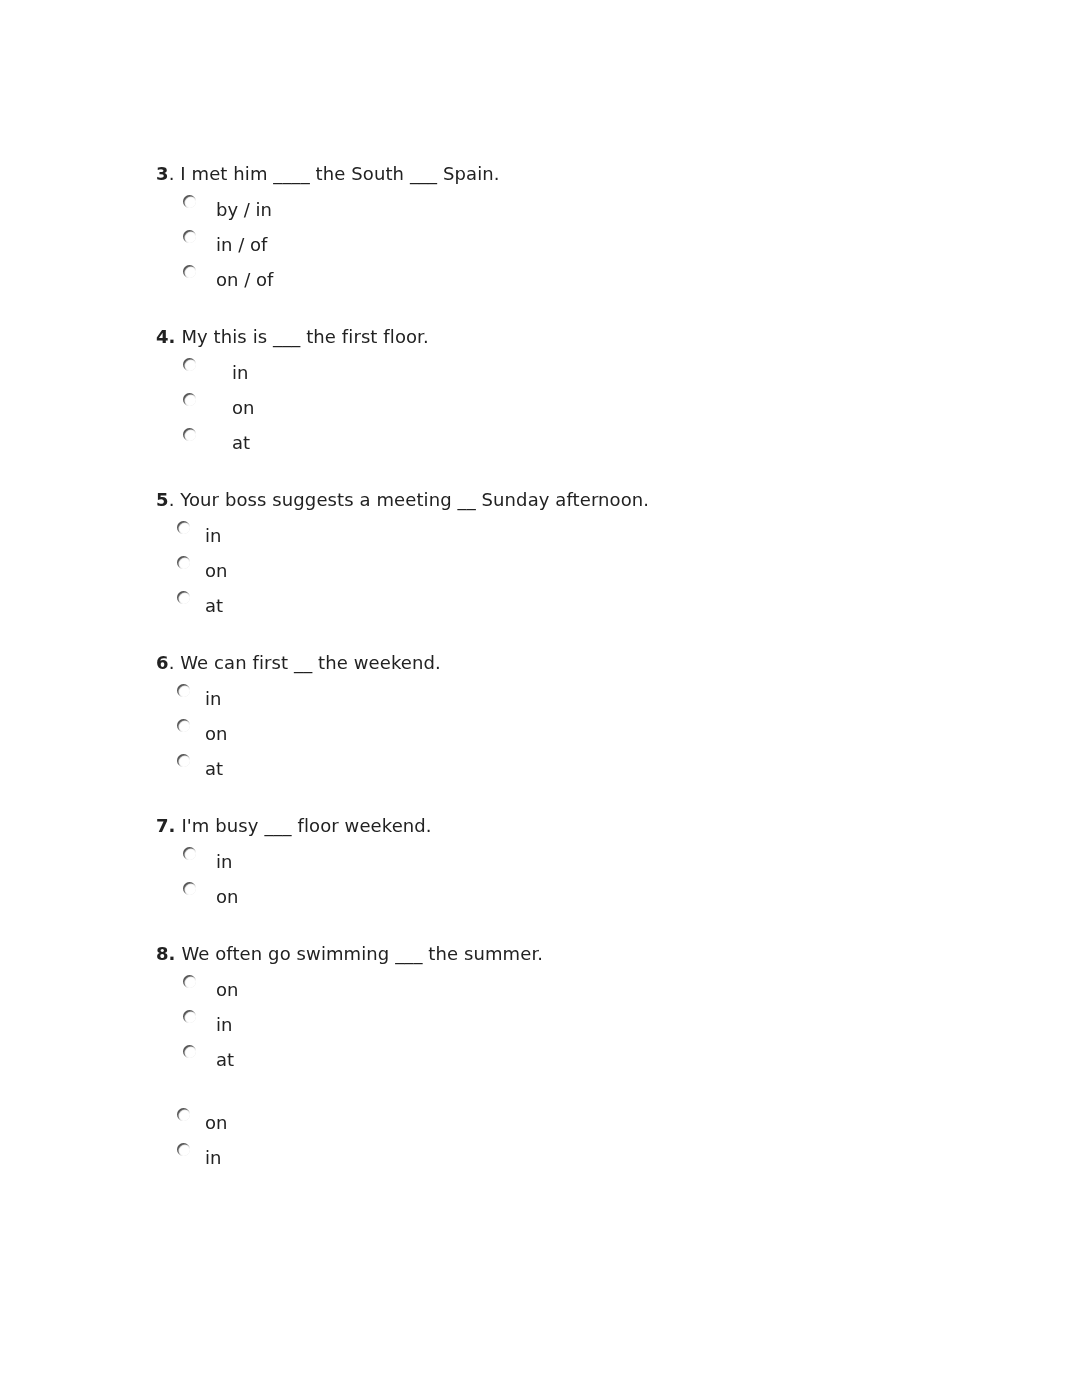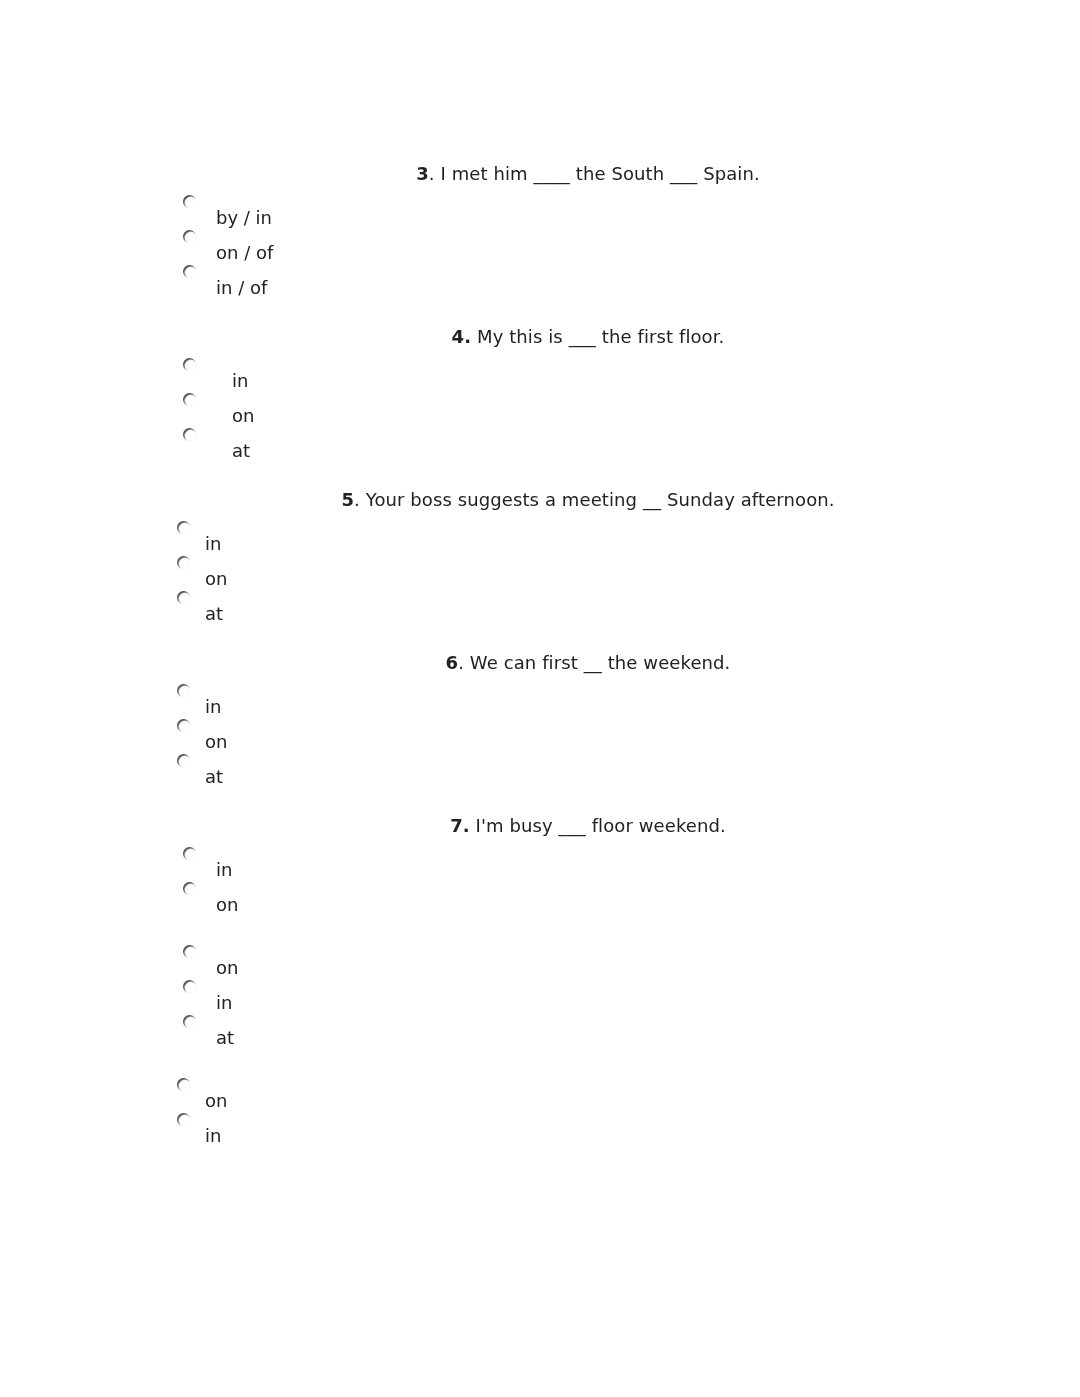--- a/index.html
+++ b/index.html
@@ -6,35 +6,35 @@
   html, body { background: #ffffff; }
   body {
     width: 1080px;
     min-height: 1397px;
     font-family: "DejaVu Sans", sans-serif;
     font-size: 18px;
     color: #222222;
     padding: 163px 60px 0 156px;
     overflow: hidden;
   }
-  .question { margin-bottom: 28px; text-align: center; }
+  .question { margin-bottom: 28px; }
   .q-title {
     line-height: 22px;
     margin-bottom: 8px;
     white-space: pre-wrap;
     letter-spacing: 0.1px;
   }
   .q-num { font-weight: bold; }
   .q-option {
     height: 35px;
     display: flex;
     align-items: flex-start;
   }
   .q-option .radio { margin-left: 27px; margin-top: 2px; }
-  .q-option .opt-label { margin-left: 20px; margin-top: 15px; line-height: 20px; white-space: pre; }
+  .q-option .opt-label { margin-left: 20px; margin-top: 7px; line-height: 20px; white-space: pre; }
   .question.indent-b .opt-label { margin-left: 36px; }
   .question.indent-c .radio { margin-left: 21px; }
   .question.indent-c .opt-label { margin-left: 15px; }
   .radio {
     flex: 0 0 auto;
     width: 13px;
     height: 13px;
     border-radius: 50%;
     background: #ffffff;
     box-shadow:
@@ -50,25 +50,25 @@
 <div>
 
   <div class="question">
     <div class="q-title"><span class="q-num">3</span><span class="q-sep">. </span><span class="q-text">I met him ____ the South ___ Spain.</span></div>
     <div class="q-option">
       <span class="radio"></span>
       <span class="opt-label">by / in</span>
     </div>
     <div class="q-option">
       <span class="radio"></span>
-      <span class="opt-label">on / of</span>
+      <span class="opt-label">in / of</span>
     </div>
     <div class="q-option">
       <span class="radio"></span>
-      <span class="opt-label">in / of</span>
+      <span class="opt-label">on / of</span>
     </div>
   </div>
 
   <div class="question indent-b">
     <div class="q-title"><span class="q-num">4.</span><span class="q-sep"> </span><span class="q-text">My this is ___ the first floor.</span></div>
     <div class="q-option">
       <span class="radio"></span>
       <span class="opt-label">in</span>
     </div>
     <div class="q-option">
@@ -119,20 +119,21 @@
       <span class="radio"></span>
       <span class="opt-label">in</span>
     </div>
     <div class="q-option">
       <span class="radio"></span>
       <span class="opt-label">on</span>
     </div>
   </div>
 
   <div class="question">
+    <div class="q-title"><span class="q-num">8.</span><span class="q-sep"> </span><span class="q-text">We often go swimming ___ the summer.</span></div>
     <div class="q-option">
       <span class="radio"></span>
       <span class="opt-label">on</span>
     </div>
     <div class="q-option">
       <span class="radio"></span>
       <span class="opt-label">in</span>
     </div>
     <div class="q-option">
       <span class="radio"></span>

